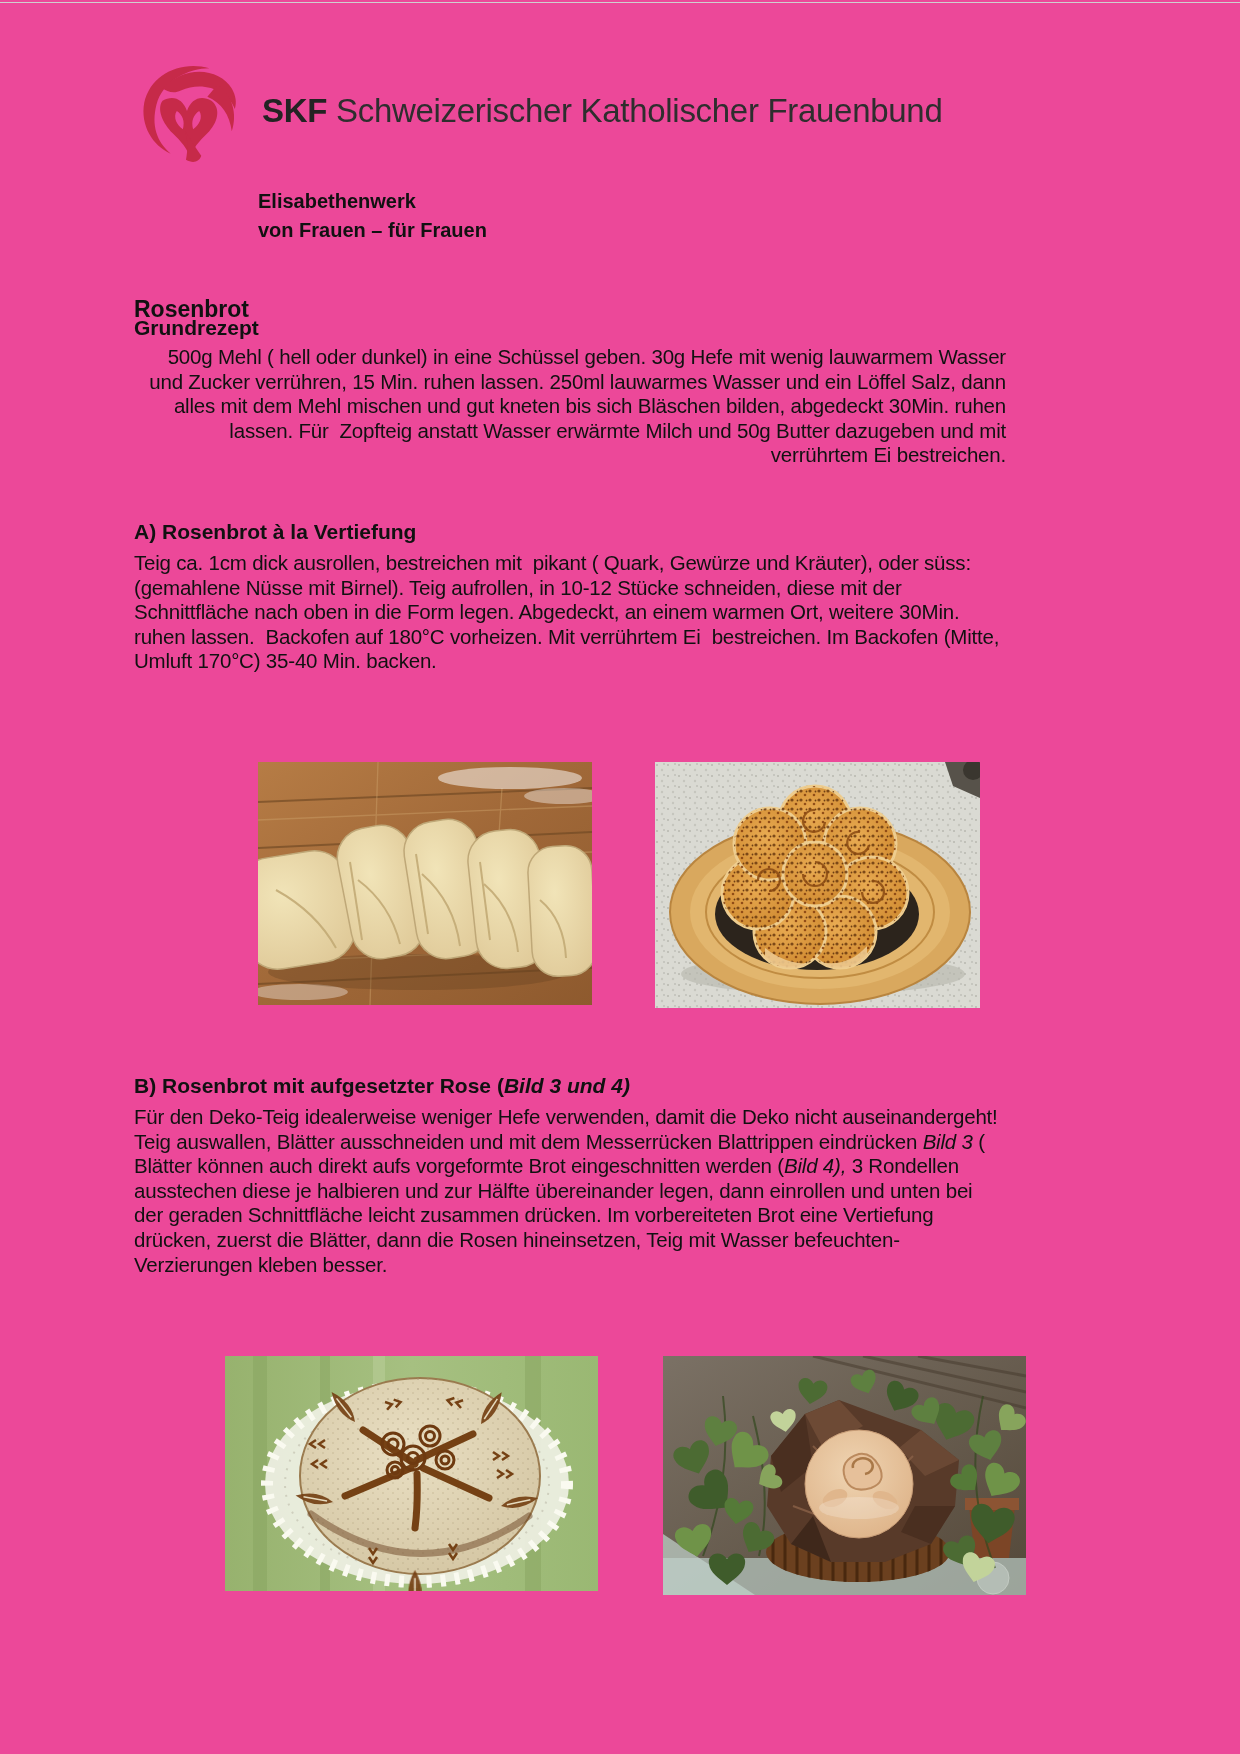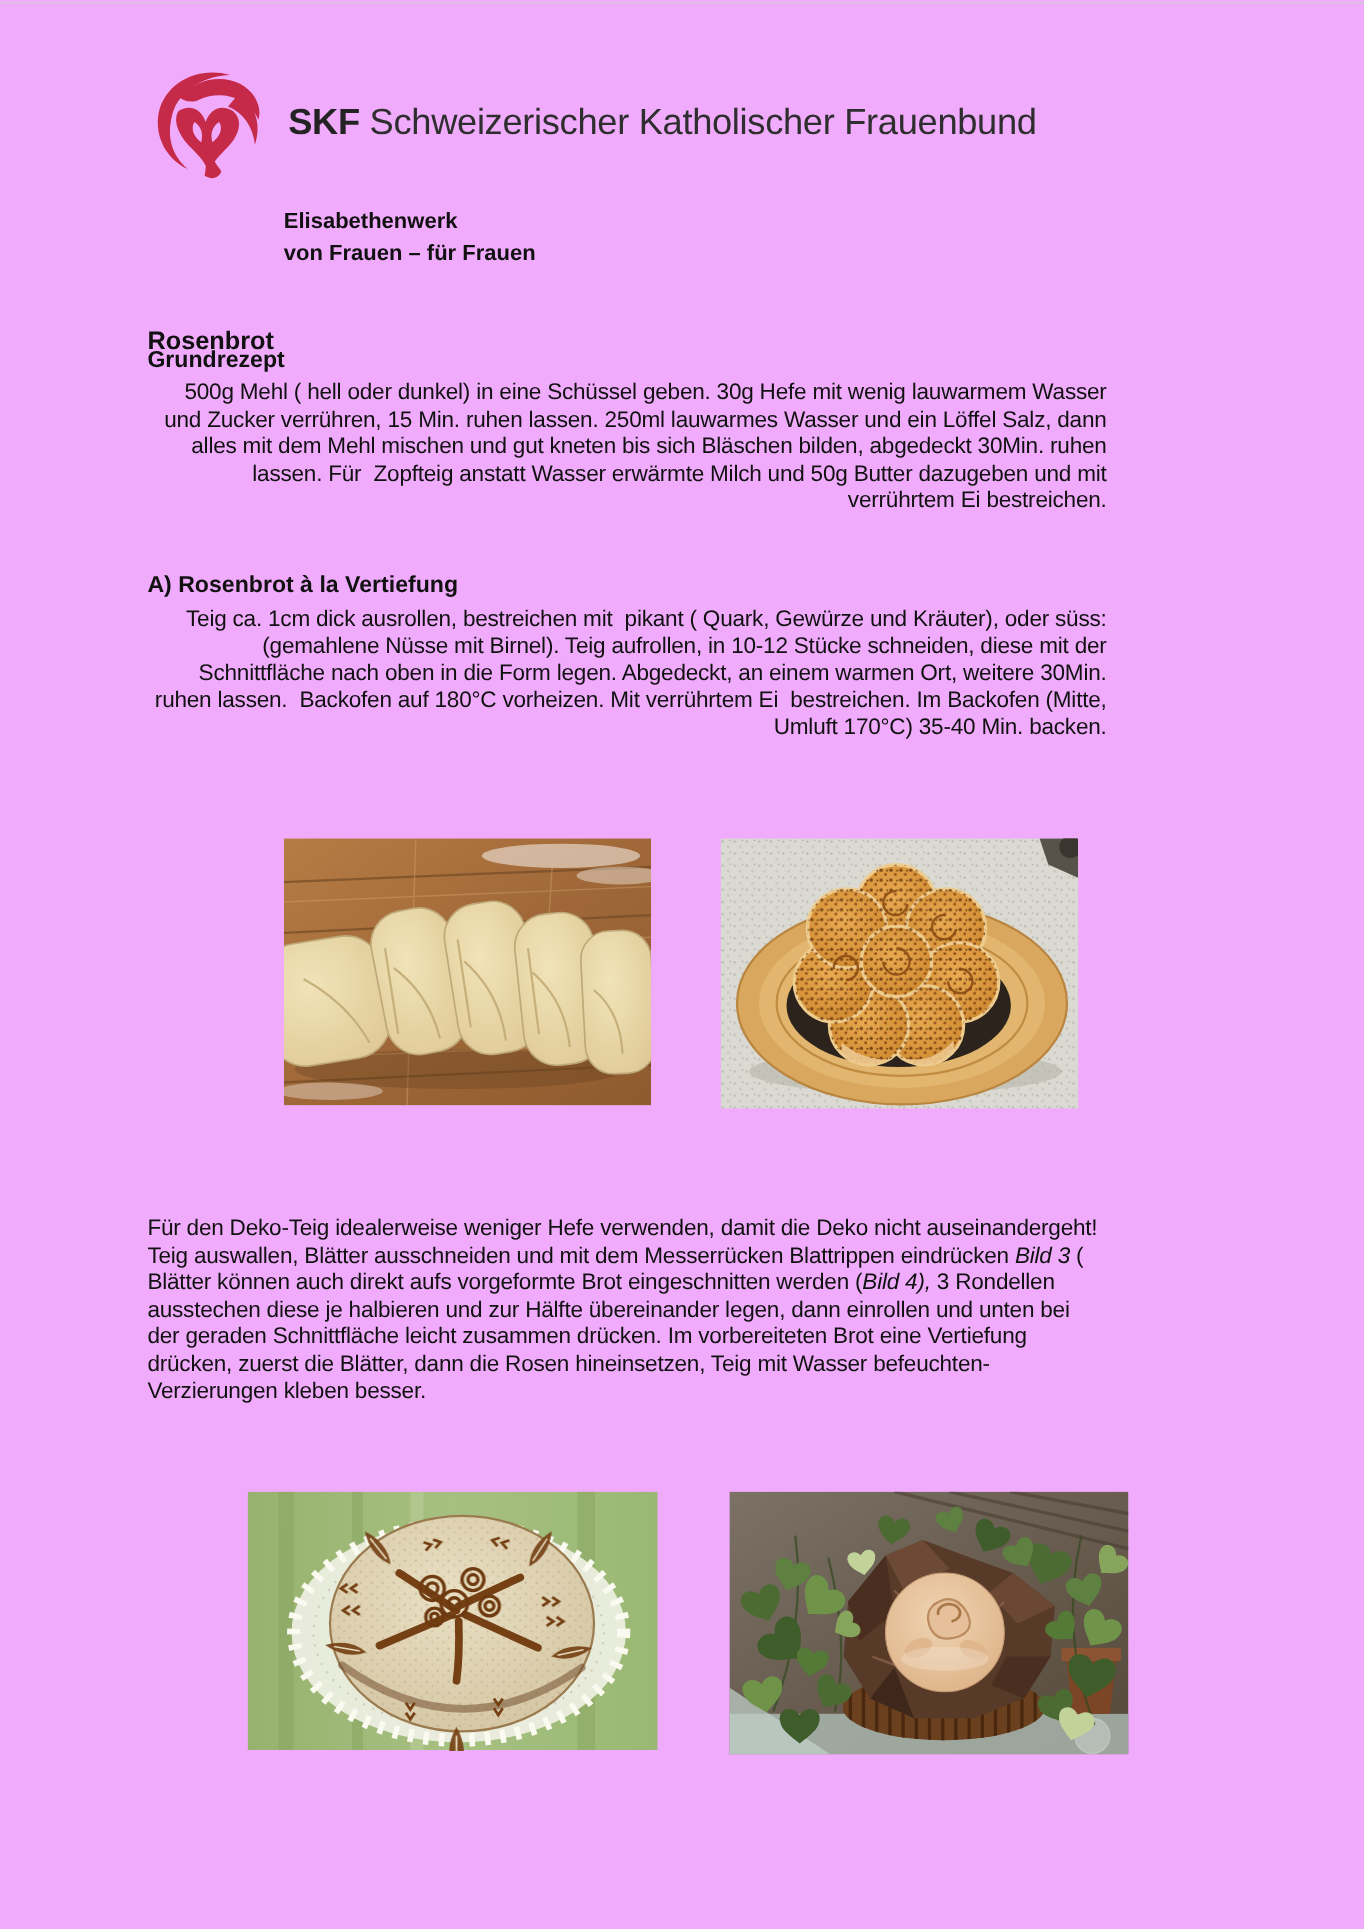--- a/index.html
+++ b/index.html
@@ -1,35 +1,35 @@
 <!DOCTYPE html>
 <html><head>
 <meta charset="utf-8">
 <style>
   html,body{margin:0;padding:0;}
   body{width:1240px;height:1754px;background:#ffffff;position:relative;
        font-family:"Liberation Sans","DejaVu Sans",sans-serif;color:#111;}
   .abs{position:absolute;}
-  .page{position:absolute;left:0;top:0;width:1240px;height:1754px;background:#f0abfc;overflow:hidden;}
+  .page{position:absolute;left:0;top:0;width:1240px;height:1754px;background:#ec4899;overflow:hidden;}
   .top-rule{position:absolute;left:0;top:2px;width:1240px;height:1px;background:#cfcfcf;}
   .logo{left:132px;top:58px;width:112px;height:110px;}
   .brand{left:262px;top:92px;font-size:33px;color:#2e2e2e;letter-spacing:-0.3px;white-space:nowrap;}
   .brand b{font-weight:700;color:#232323;}
   .orgunit{left:258px;top:190px;font-size:20px;font-weight:700;}
   .tagline{left:258px;top:219px;font-size:20px;font-weight:bold;}
   .title{left:118px;top:280px;font-size:23px;font-weight:700;margin:16px;}
   .sub{font-size:21px;font-weight:700;margin:0;}
   .sub-grund{left:134px;top:316px;}
   .sub-a{left:134px;top:520px;}
   .sub-b{left:134px;top:1074px;}
   .ital{font-style:italic;}
   .body{width:872px;font-size:20.5px;line-height:24.6px;letter-spacing:-0.2px;
         margin:0;white-space:pre-wrap;}
   .p1{left:134px;top:345px;text-align:right;}
-  .pa{left:134px;top:551px;text-align:right;}
+  .pa{left:134px;top:551px;}
   .pb{left:134px;top:1105px;}
   .photo{overflow:hidden;}
   .img1{left:258px;top:762px;width:334px;height:243px;}
   .img2{left:655px;top:762px;width:325px;height:246px;}
   .img3{left:225px;top:1356px;width:373px;height:235px;}
   .img4{left:663px;top:1356px;width:363px;height:239px;}
   svg{display:block;}
 </style>
 </head>
 <body>
@@ -169,20 +169,21 @@
       <g fill="none" stroke="#8a4a12" stroke-width="2.2" opacity="0.85">
         <path d="M160,100 a12,12 0 1,1 -12,12"></path>
         <path d="M205,70 a11,11 0 1,0 9,13"></path>
         <path d="M103,119 a11,11 0 1,1 11,10"></path>
         <path d="M217,119 a11,11 0 1,1 -10,11"></path>
         <path d="M160,48 a11,11 0 1,0 10,12"></path>
       </g>
     </svg>
   </div>
 
+  <h2 class="abs sub sub-b"><span>B) Rosenbrot mit aufgesetzter Rose (</span><span class="ital">Bild 3 und 4)</span></h2>
 
   <p class="abs body pb"><span>Für den Deko-Teig idealerweise weniger Hefe verwenden, damit die Deko nicht auseinandergeht! Teig auswallen, Blätter ausschneiden und mit dem Messerrücken Blattrippen eindrücken </span><span class="ital">Bild 3</span><span> ( Blätter können auch direkt aufs vorgeformte Brot eingeschnitten werden (</span><span class="ital">Bild 4),</span><span> 3 Rondellen ausstechen diese je halbieren und zur Hälfte übereinander legen, dann einrollen und unten bei der geraden Schnittfläche leicht zusammen drücken. Im vorbereiteten Brot eine Vertiefung drücken, zuerst die Blätter, dann die Rosen hineinsetzen, Teig mit Wasser befeuchten-Verzierungen kleben besser.</span></p>
 
   <div class="abs photo img3">
     <svg width="373" height="235" viewBox="0 0 373 235">
       <defs>
         <linearGradient id="greenbg" x1="0" y1="0" x2="1" y2="0">
           <stop offset="0" stop-color="#97b26e"></stop>
             <stop offset="0.5" stop-color="#a6c081"></stop>
             <stop offset="1" stop-color="#9ab873"></stop>

